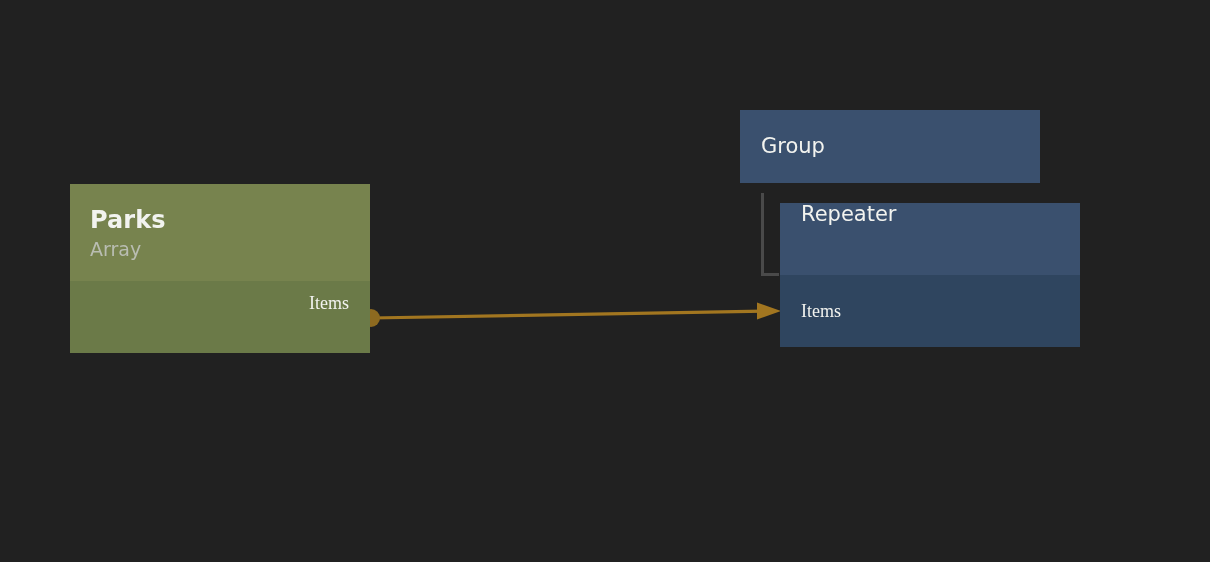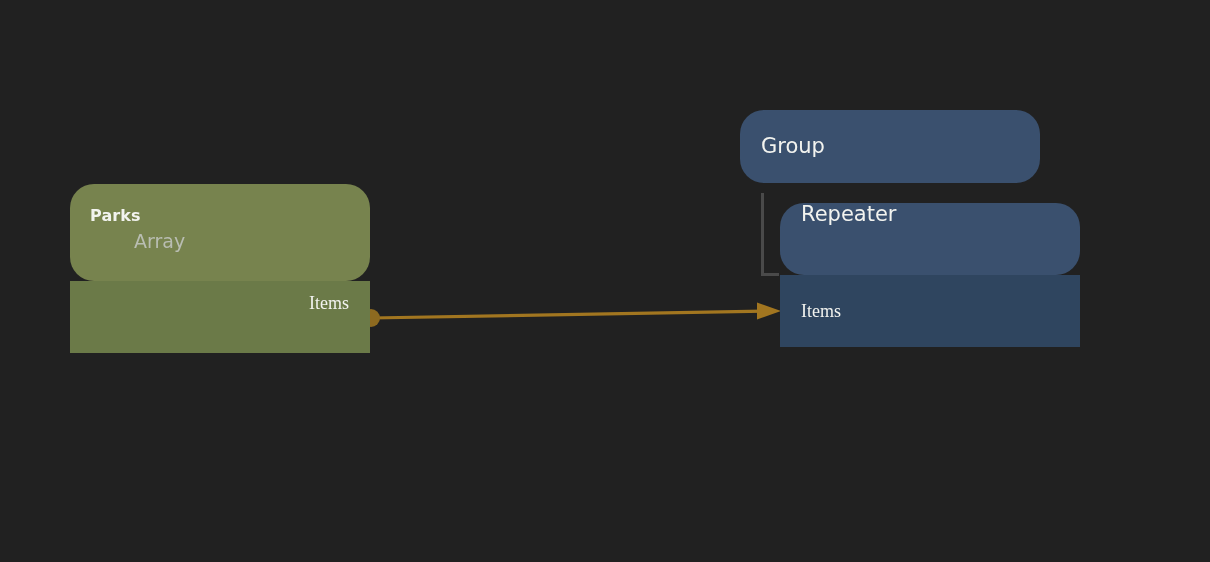--- a/index.html
+++ b/index.html
@@ -24,36 +24,34 @@
 
   
   .node {
     position: absolute;
     box-sizing: border-box;
     overflow: hidden;
   }
   .node-header {
     box-sizing: border-box;
     width: 100%;
-    border-radius: 24px;
   }
   .node-body {
     box-sizing: border-box;
     width: 100%;
   }
   .node-title {
     color: #f2f3ef;
     line-height: 1.05;
     white-space: nowrap;
   }
   .node-subtitle {
     color: #b9bdb2;
     line-height: 1.05;
     white-space: nowrap;
-    margin-left: 44px;
   }
   .port-row {
     box-sizing: border-box;
     display: flex;
     align-items: center;
     white-space: nowrap;
     font-family: Liberation Serif, serif;
   }
   .port-label {
     color: #f2f3ef;
@@ -66,21 +64,21 @@
     top: 184px;
     width: 300px;
     height: 169px;
   }
   #node-parks .node-header {
     height: 97px;
     background: #77834e;
     padding: 24px 0 0 20px;
   }
   #node-parks .node-title {
-    font-size: 16px;
+    font-size: 24px;
     font-weight: 600;
     letter-spacing: 0.1px;
     margin-bottom: 7px;
   }
   #node-parks .node-subtitle {
     font-size: 19px;
     font-weight: 400;
   }
   #node-parks .node-body {
     height: 72px;

